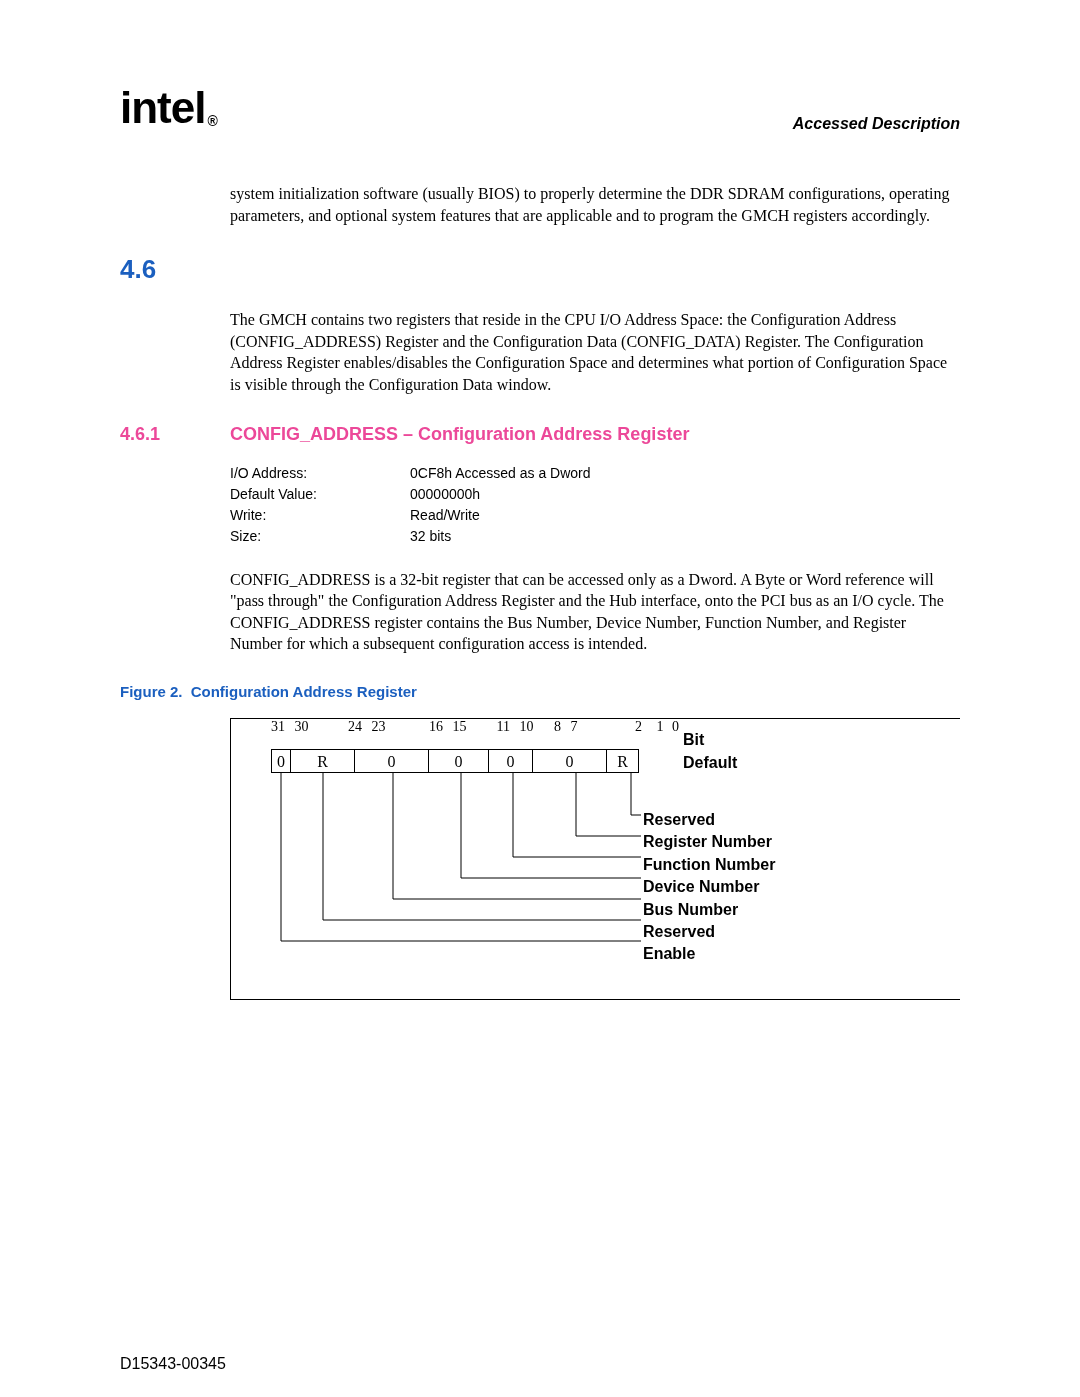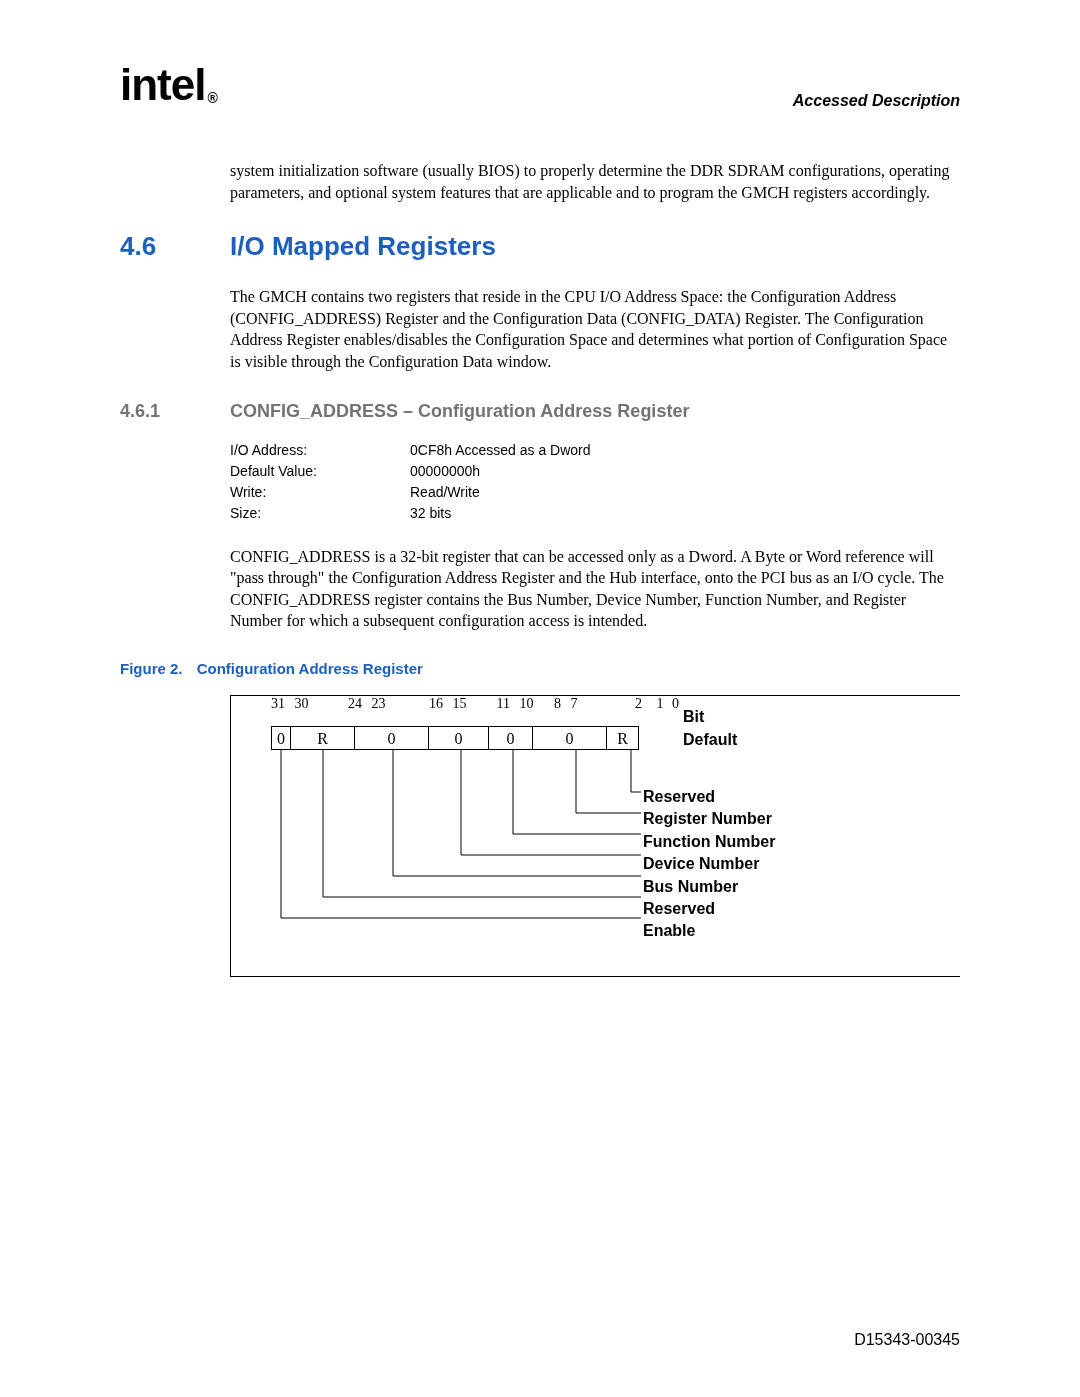--- a/index.html
+++ b/index.html
@@ -25,20 +25,21 @@
     align-items: flex-end;
     margin-bottom: 50px;
   }
   .logo {
     font-family: Arial, Helvetica, sans-serif;
     font-weight: 700;
     font-size: 44px;
     letter-spacing: -1px;
     display: flex;
     align-items: flex-end;
+    margin-top: 23px;
   }
   .logo sub {
     font-size: 14px;
     position: relative;
     top: -4px;
     left: 2px;
   }
   .header-right {
     font-family: Arial, Helvetica, sans-serif;
     font-weight: 700;
@@ -61,21 +62,21 @@
     margin-bottom: 24px;
   }
   .section-heading .num {
     width: 110px;
     flex-shrink: 0;
   }
   .subsection-heading {
     display: flex;
     font-family: Arial, Helvetica, sans-serif;
     font-weight: 700;
-    color: #737373;
+    color: #ec4899;
     font-size: 18px;
     margin-bottom: 18px;
   }
   .subsection-heading .num {
     width: 110px;
     flex-shrink: 0;
   }
   .prop-table {
     font-family: Arial, Helvetica, sans-serif;
     font-size: 14px;
@@ -91,21 +92,21 @@
   }
   .figure-caption {
     font-family: Arial, Helvetica, sans-serif;
     font-weight: 700;
     color: #1b5fbf;
     font-size: 15px;
     margin-top: 10px;
     margin-bottom: 18px;
   }
   .figure-caption .fc-label {
-    margin-right: 10px;
+    margin-right: 4px;
   }
   .figure-box {
     margin-left: 110px;
     border: 1.5px solid #000;
     border-right: none;
     height: 280px;
     position: relative;
     font-family: "Times New Roman", serif;
   }
   .cell {
@@ -129,25 +130,25 @@
     position: absolute;
     left: 412px;
     top: 90px;
     font-family: Arial, Helvetica, sans-serif;
     font-weight: 700;
     font-size: 16px;
     line-height: 1.4;
   }
   .footer {
     position: absolute;
-    bottom: 48px;
+    bottom: 24px;
     left: 120px;
     right: 120px;
     display: flex;
-    justify-content: flex-end;
+    justify-content: flex-start;
     font-size: 16px;
     font-family: Arial, Helvetica, sans-serif;
   }
   svg.diagram-lines {
     position: absolute;
     left: 0;
     top: 0;
     pointer-events: none;
   }
 </style>
@@ -160,21 +161,20 @@
       <span>intel</span>
         <sub>®</sub>
     </div>
     <div class="header-right">Accessed Description</div>
   </div>
 
   <p class="body-text">system initialization software (usually BIOS) to properly determine the DDR SDRAM configurations, operating parameters, and optional system features that are applicable and to program the GMCH registers accordingly.</p>
 
   <div class="section-heading">
     <span class="num">4.6</span>
-    <span>I/O Mapped Registers</span>
   </div>
 
   <p class="body-text">The GMCH contains two registers that reside in the CPU I/O Address Space: the Configuration Address (CONFIG_ADDRESS) Register and the Configuration Data (CONFIG_DATA) Register. The Configuration Address Register enables/disables the Configuration Space and determines what portion of Configuration Space is visible through the Configuration Data window.</p>
 
   <div class="subsection-heading">
     <span class="num">4.6.1</span>
     <span>CONFIG_ADDRESS – Configuration Address Register</span>
   </div>
 
   <div class="prop-table">

